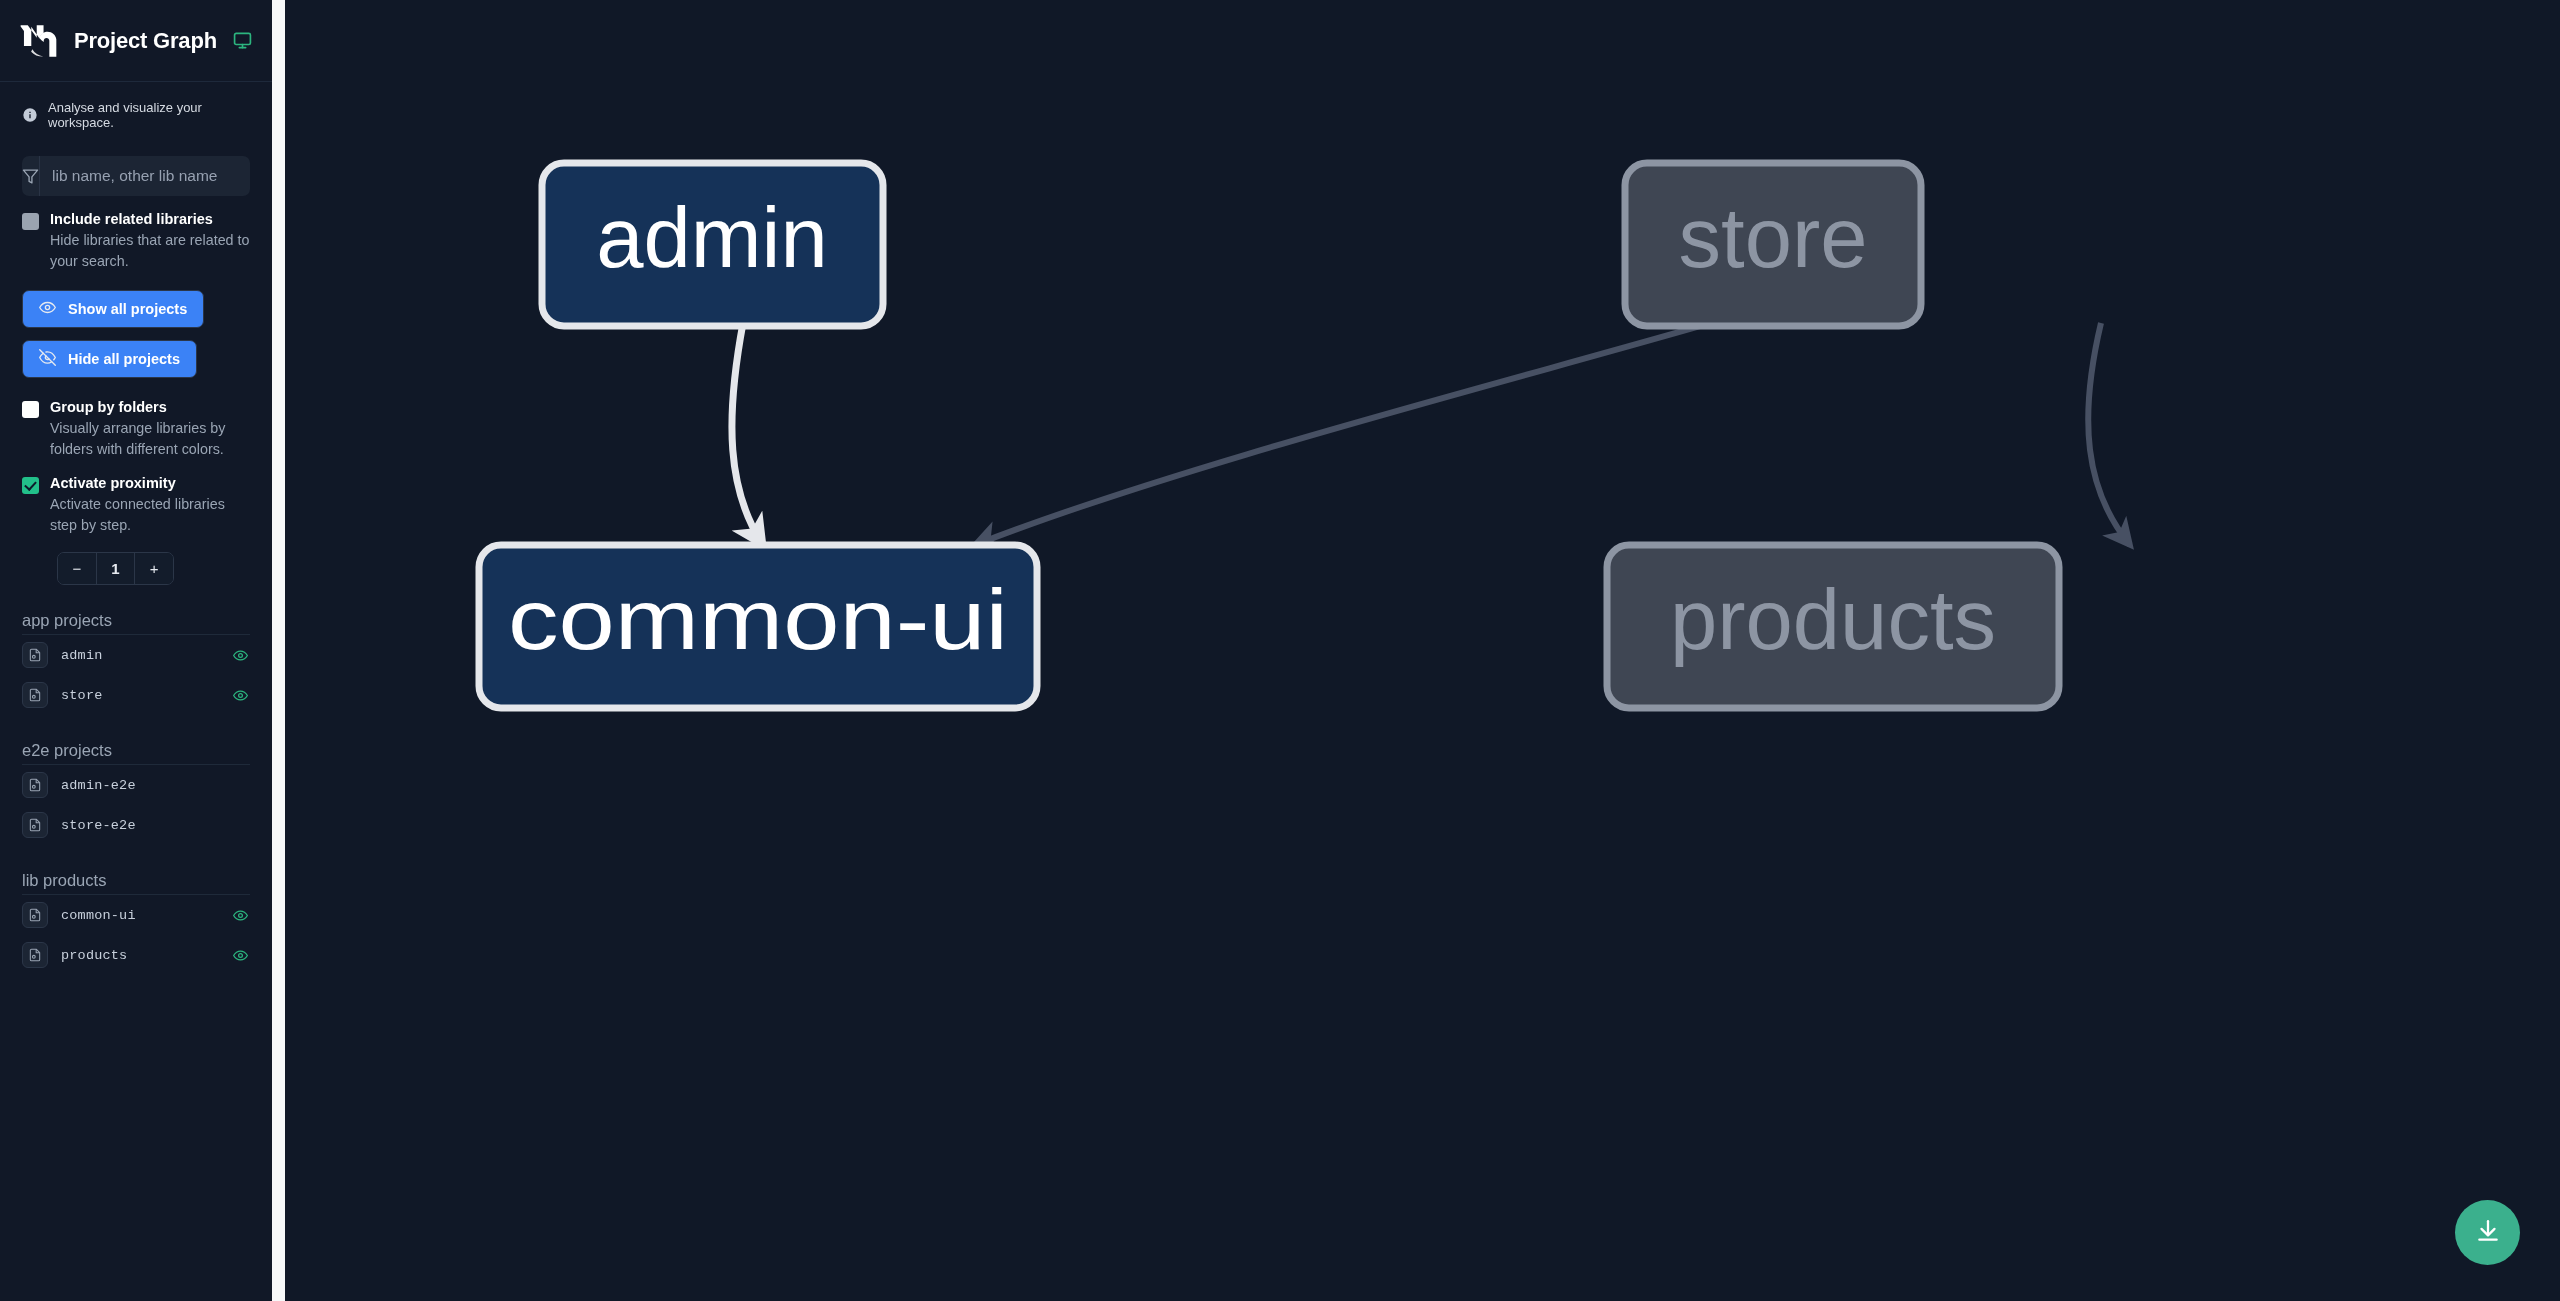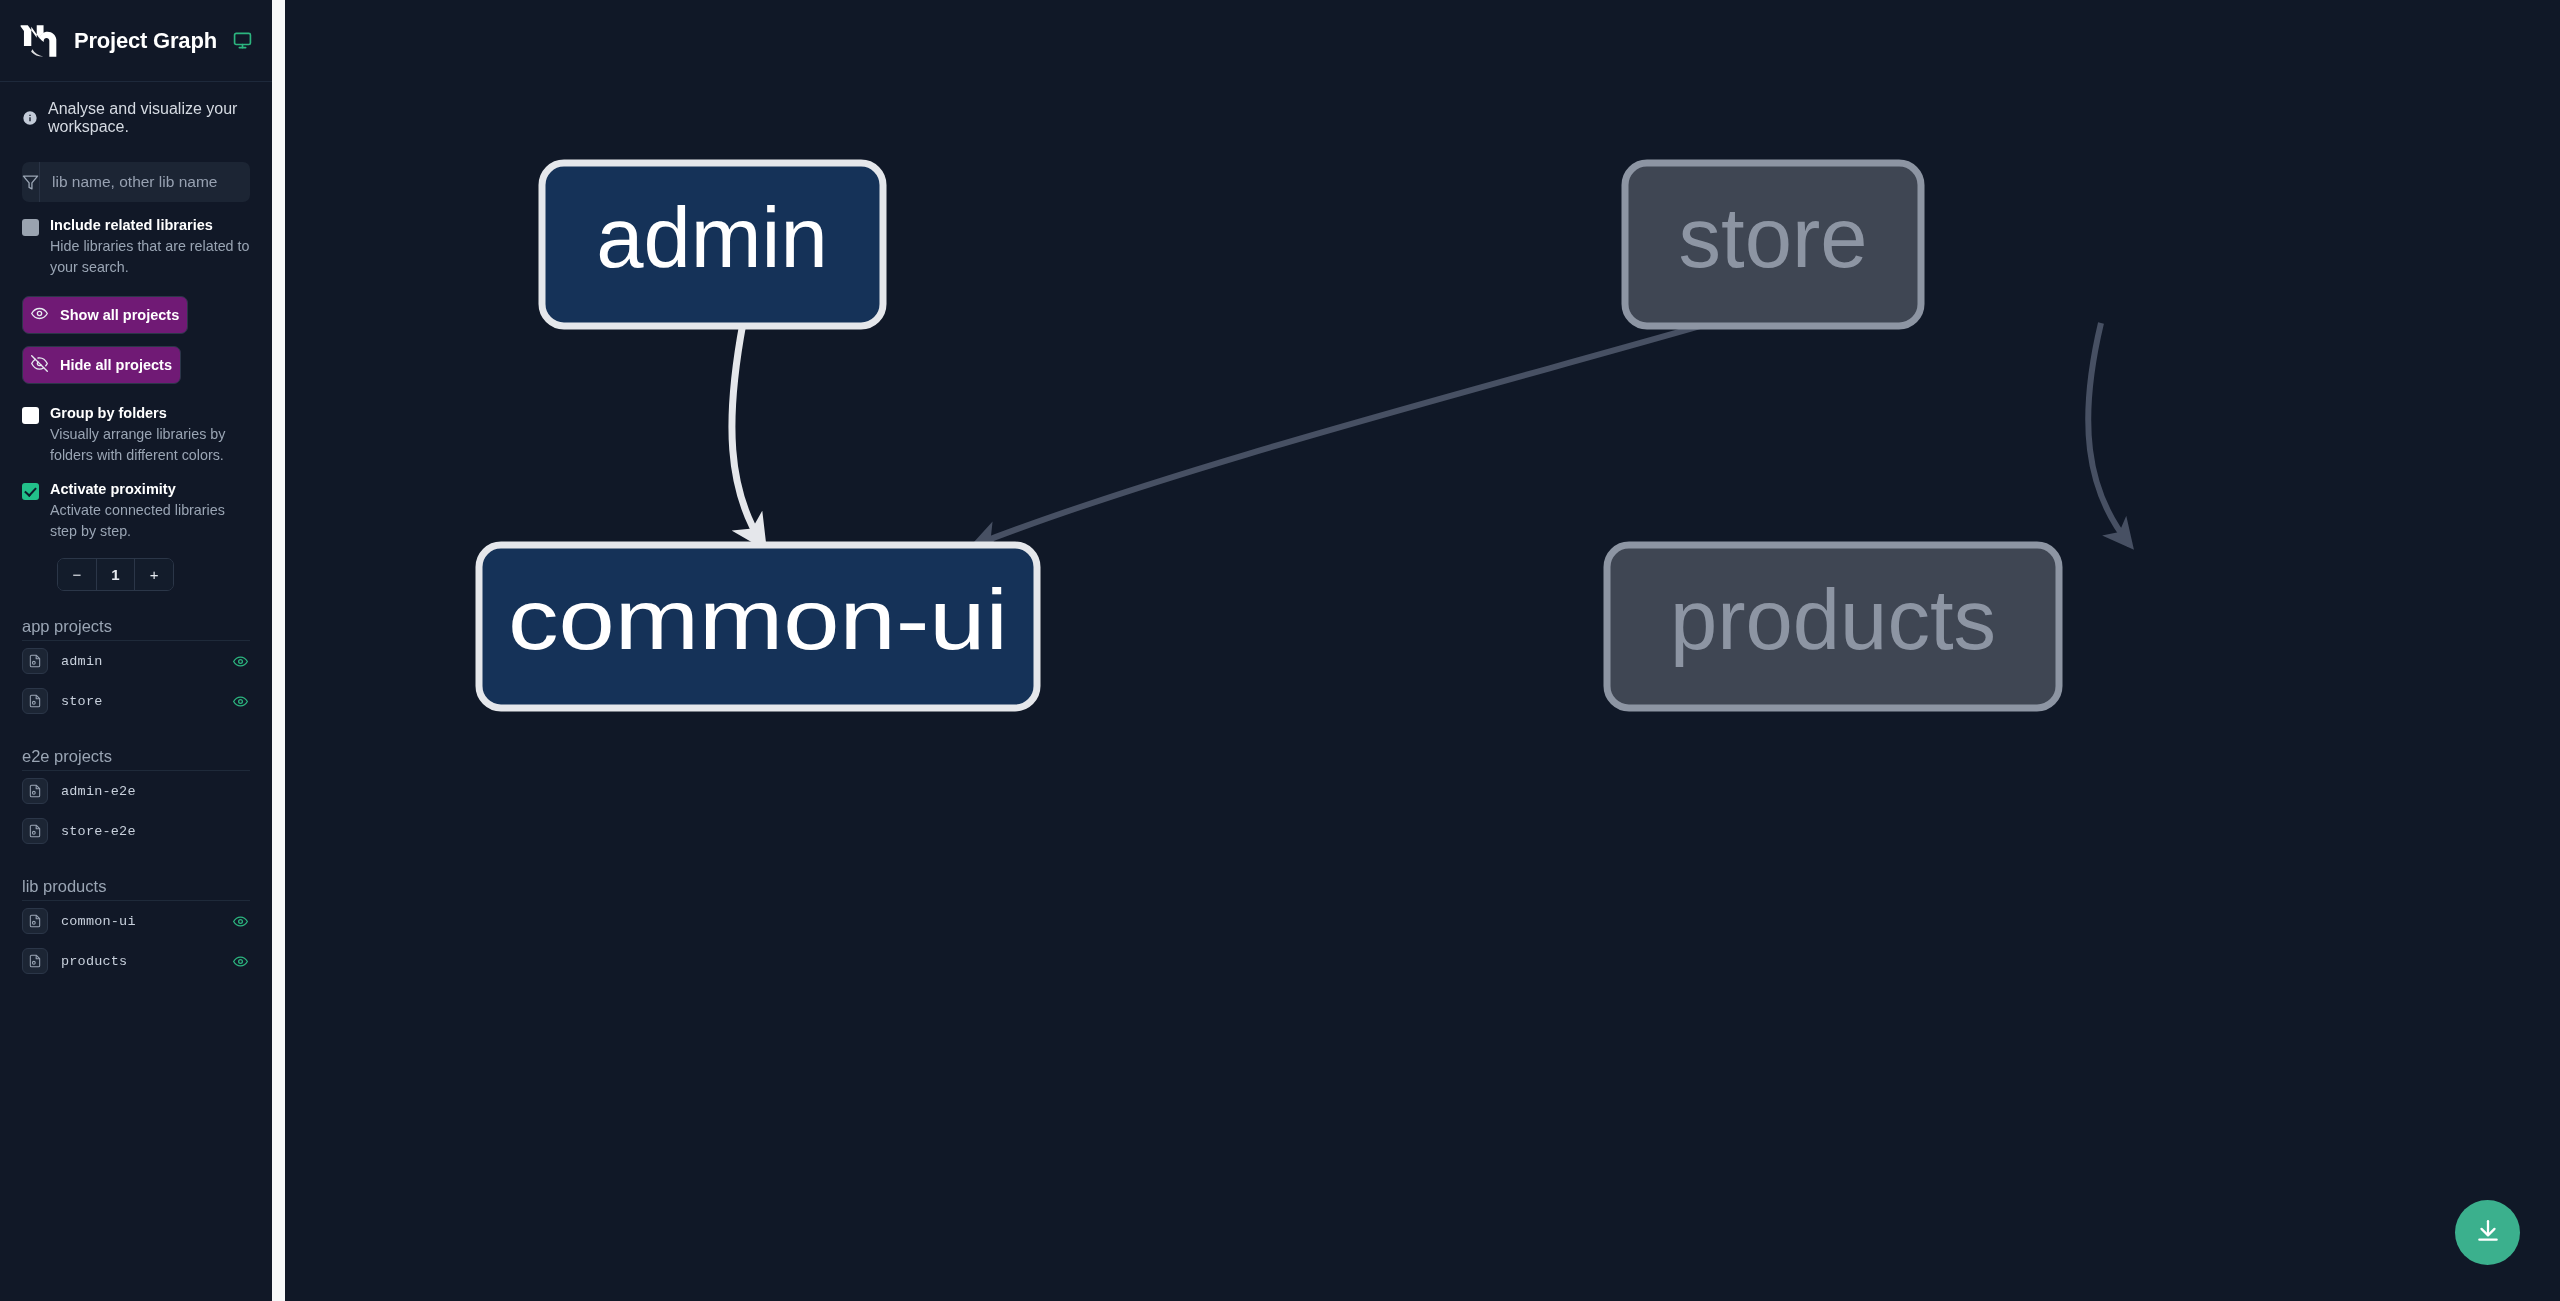--- a/index.html
+++ b/index.html
@@ -55,21 +55,21 @@
   .monitor-icon {
     margin-left: 16px;
     display: flex; align-items: center;
   }
 
   .sb-tagline {
     display: flex;
     align-items: center;
     gap: 10px;
     padding: 18px 18px 14px 22px;
-    font-size: 16px;
+    font-size: 13px;
     color: #d5dae2;
   }
   .info-icon { flex: 0 0 16px; display: flex; }
 
   .sb-body { padding: 0 22px; }
 
   
   .search-wrap {
     display: flex;
     align-items: stretch;
@@ -133,26 +133,26 @@
     line-height: 1.47;
     margin-top: 2px;
   }
 
   
   .sb-btn {
     display: flex;
     align-items: center;
     gap: 12px;
     height: 38px;
-    padding: 0 8px;
+    padding: 0 16px;
     margin-top: 12px;
     border: 1px solid #2b3purchase;
     border: 1px solid #2b3648;
     border-radius: 7px;
-    background: #701a75;
+    background: #3b82f6;
     color: #ffffff;
     font-size: 14.5px;
     font-weight: 700;
     cursor: pointer;
   }
   .sb-btn:first-of-type { margin-top: 18px; }
 
   
   .stepper {
     display: flex;

